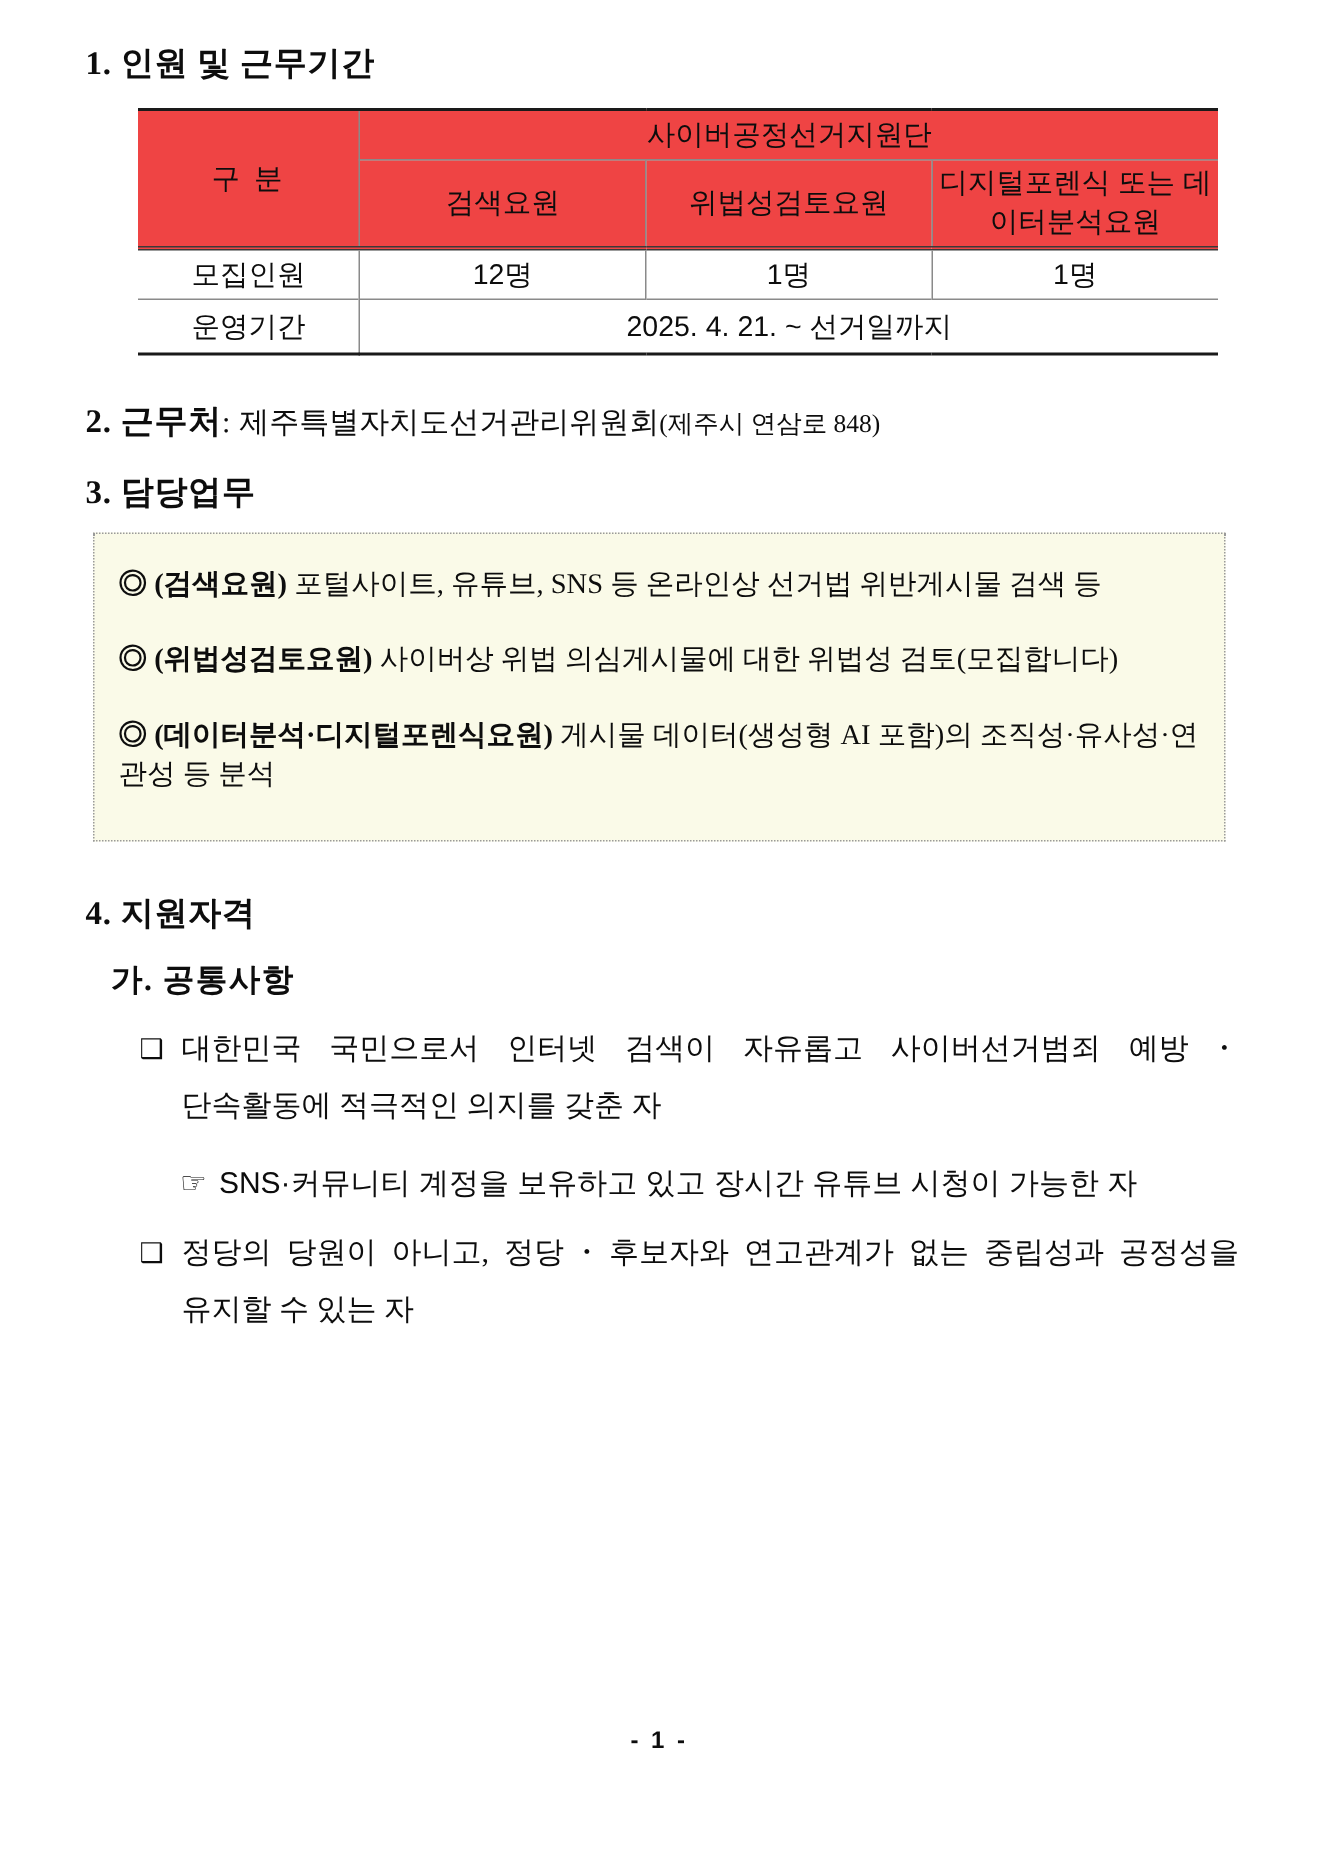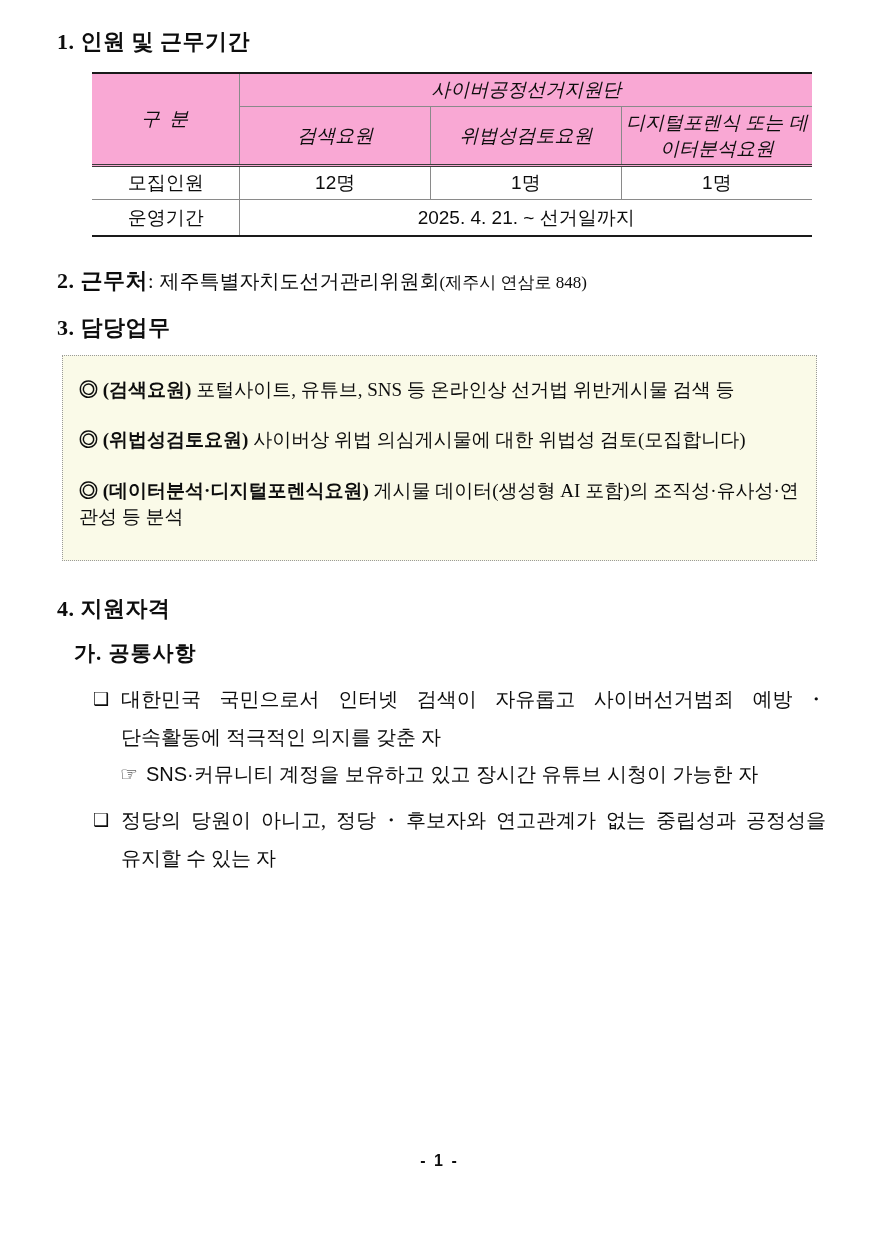--- a/index.html
+++ b/index.html
@@ -57,21 +57,21 @@
     text-align:center;
     border-top:2px solid #1a1a1a;
     border-bottom:2px solid #1a1a1a;
   }
   table.recruit th, table.recruit td {
     border-left:1px solid #8a8a8a;
     border-right:1px solid #8a8a8a;
     font-weight:normal;
     padding:3px 4px;
   }
-  table.recruit th { background:#f9a8d4;font-style:italic; }
+  table.recruit th { background:#ef4444; }
   table.recruit th:first-child, table.recruit td:first-child { border-left:none; }
   table.recruit th:last-child,  table.recruit td:last-child  { border-right:none; }
   tr.hdr-row1 th.group-hdr { border-bottom:1px solid #8a8a8a; height:31px; }
   th.corner-hdr { letter-spacing:2px; border-bottom:3px double #3a3a3a; width:148px; }
   tr.hdr-row2 th { border-bottom:3px double #3a3a3a; height:52px; line-height:1.35; }
   tr.hdr-row2 th { width:191px; }
   tr.body-row1 td { height:30px; }
   tr.body-row2 td { height:36px; border-top:1px solid #8a8a8a; }
   
   .duty-box {
@@ -92,21 +92,21 @@
   }
   .bullet {
     margin:13px 53px 0 93px;
     font-size:20px; line-height:1.9;
     text-align:justify; word-break:keep-all;
     display:flex;
   }
   .bullet-marker { flex:0 0 28px; font-size:18px; padding-top:2px; }
   .bullet-text { flex:1; }
   .note-line {
-    margin:4px 53px 0 120px;
+    margin:19px 53px 0 120px;
     font-family:"Liberation Sans", sans-serif;
     font-size:20px; line-height:1.4;
   }
   .note-marker { margin-right:8px; }
   
   .footer {
     position:absolute; left:0; top:1152px; width:100%;
     text-align:center;
     font-family:"Liberation Sans", sans-serif;
     font-size:16px; font-weight:bold; letter-spacing:2px;

